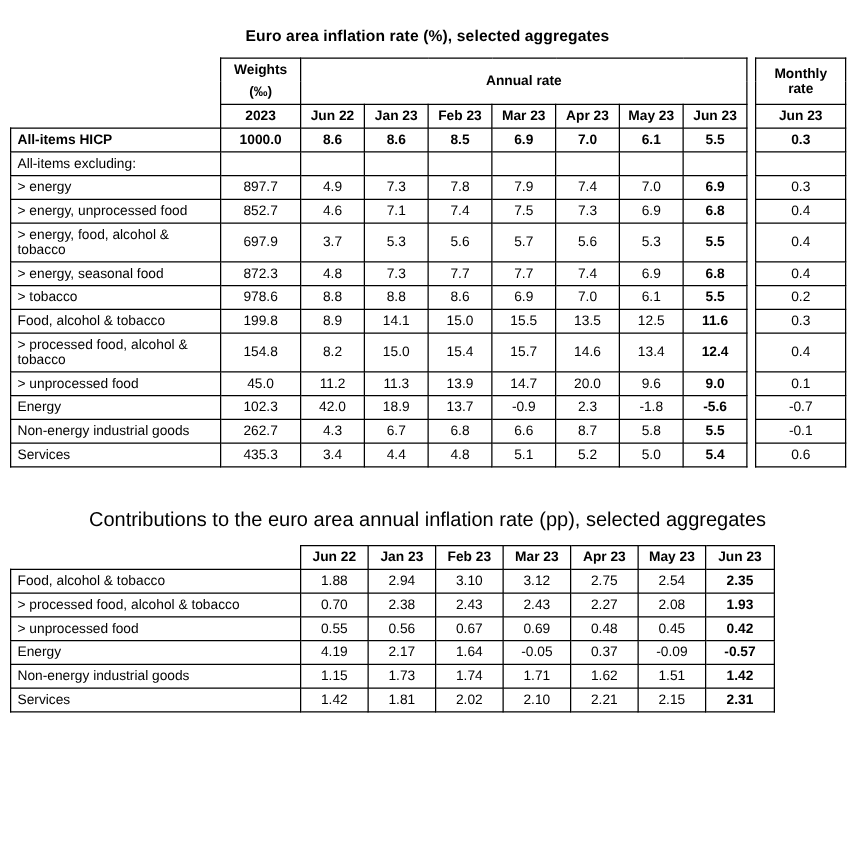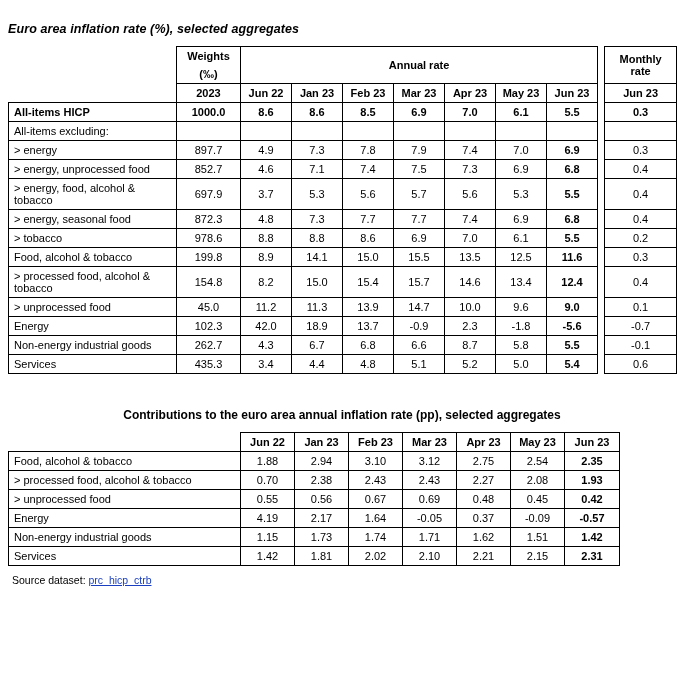--- a/index.html
+++ b/index.html
@@ -15,25 +15,25 @@
     font-size: 11px;
     position: relative;
     overflow: hidden;
   }
   .page {
     padding: 0 8px;
     box-sizing: border-box;
     width: 684px;
   }
   .title {
+    text-align: center;
     font-weight: bold;
     font-size: 12.5px;
     margin: 22px 0 10px 0;
     letter-spacing: 0.1px;
-    font-style: italic;
   }
   table {
     border-collapse: collapse;
     width: 100%;
     table-layout: fixed;
   }
   table.t1 { width: 668px; border-radius: 16px; }
   table.t2 { width: 611px; }
   td, th {
     border: 1px solid #000000;
@@ -65,22 +65,22 @@
   }
   .gap-col {
     border-top: none;
     border-bottom: none;
     border-left: none;
     border-right: none;
   }
   .tall { height: 30px; }
   .title2 {
     text-align: center;
-    font-weight: bold;
-    font-size: 12px;
+    font-weight: normal;
+    font-size: 16px;
     margin: 0 0 10px 0;
   }
   .wrap2 { width: 611px; }
 </style>
 </head>
 <body>
 
 <div class="page">
 
   <div class="title">Euro area inflation rate (%), selected aggregates</div>
@@ -256,21 +256,21 @@
         <td class="num">0.4</td>
       </tr>
 
       <tr>
         <td class="lbl">&gt; unprocessed food</td>
         <td class="num">45.0</td>
         <td class="num">11.2</td>
         <td class="num">11.3</td>
         <td class="num">13.9</td>
         <td class="num">14.7</td>
-        <td class="num">10.0</td>
+        <td class="num">20.0</td>
         <td class="num">9.6</td>
         <td class="num b">9.0</td>
         <td class="gap-col"></td>
         <td class="num">0.1</td>
       </tr>
 
       <tr>
         <td class="lbl">Energy</td>
         <td class="num">102.3</td>
         <td class="num">42.0</td>
@@ -399,18 +399,14 @@
         <td class="num">2.02</td>
         <td class="num">2.10</td>
         <td class="num">2.21</td>
         <td class="num">2.15</td>
         <td class="num b">2.31</td>
       </tr>
     </tbody>
   </table>
   </div>
 
-  <div class="source">
-    <span>Source dataset:</span>
-    <span class="srclink">prc_hicp_ctrb</span>
-  </div>
 
 </div>
 
 </body></html>

